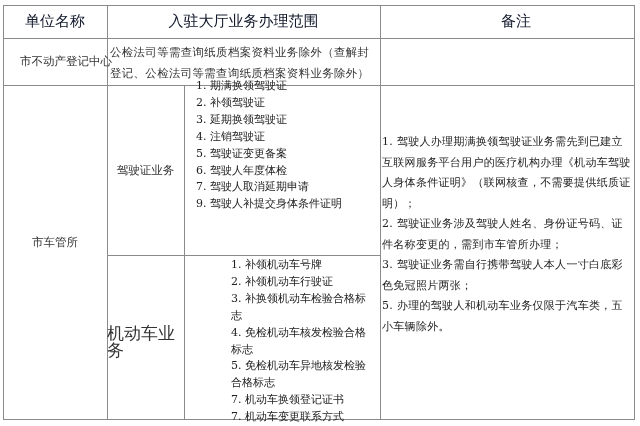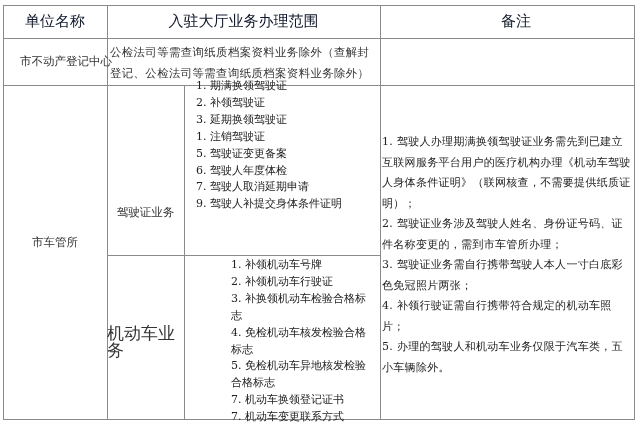--- a/index.html
+++ b/index.html
@@ -36,27 +36,27 @@
 <div class="cell hdr" style="left:380px; top:5px; width:272px; height:33px;">备注</div>
 
 <div class="cell txt" style="left:14px; top:38px; width:104px; height:47px; font-size:11.5px;">市不动产登记中心</div>
 <div class="cell txt left" style="left:109px; top:40px; width:271px; height:45px; padding:1px 1px 0 1px; line-height:21px; font-size:11.4px; letter-spacing:0.4px; align-items:center;">
     <span>公检法司等需查询纸质档案资料业务除外（查解封登记、公检法司等需查询纸质档案资料业务除外）</span>
   </div>
 <div class="cell txt" style="left:380px; top:38px; width:255px; height:47px;"></div>
 
 <div class="cell txt" style="left:3px; top:75px; width:104px; height:335px; font-size:11.5px;">市车管所</div>
 
-<div class="cell txt" style="left:107px; top:85px; width:77px; height:170px; font-size:11.5px;margin-top:42px;">驾驶证业务</div>
+<div class="cell txt" style="left:107px; top:85px; width:77px; height:170px; font-size:11.5px;">驾驶证业务</div>
 <div class="cell left" style="left:186px; top:78px; width:194px; height:158px;margin-left:10px;">
   <ul class="list">
     <li>1. 期满换领驾驶证</li>
     <li>2. 补领驾驶证</li>
     <li>3. 延期换领驾驶证</li>
-    <li>1. 注销驾驶证</li>
+    <li>4. 注销驾驶证</li>
     <li>5. 驾驶证变更备案</li>
     <li>6. 驾驶人年度体检</li>
     <li>7. 驾驶人取消延期申请</li>
     <li>9. 驾驶人补提交身体条件证明</li>
   </ul>
 </div>
 
 <div class="cell txt" style="left:107px; top:255px; width:77px; height:173px; font-size:17px;">机动车业务</div>
 <div class="cell left" style="left:186px; top:257px; width:190px; height:162px;padding-left:45px;">
   <ul class="list">
@@ -69,16 +69,15 @@
     <li>7. 机动车变更联系方式</li>
     <li>8. 新购机动车核发临时号牌</li>
   </ul>
 </div>
 
 <div class="cell left note" style="left:382px; top:132px; width:252px; height:240px;">
   <div>
     <p>1. 驾驶人办理期满换领驾驶证业务需先到已建立互联网服务平台用户的医疗机构办理《机动车驾驶人身体条件证明》（联网核查，不需要提供纸质证明）；</p>
     <p>2. 驾驶证业务涉及驾驶人姓名、身份证号码、证件名称变更的，需到市车管所办理；</p>
     <p>3. 驾驶证业务需自行携带驾驶人本人一寸白底彩色免冠照片两张；</p>
-    <p>4. 补领行驶证需自行携带符合规定的机动车照片；</p>
     <p>5. 办理的驾驶人和机动车业务仅限于汽车类，五小车辆除外。</p>
   </div>
 </div>
 
 </body></html>

